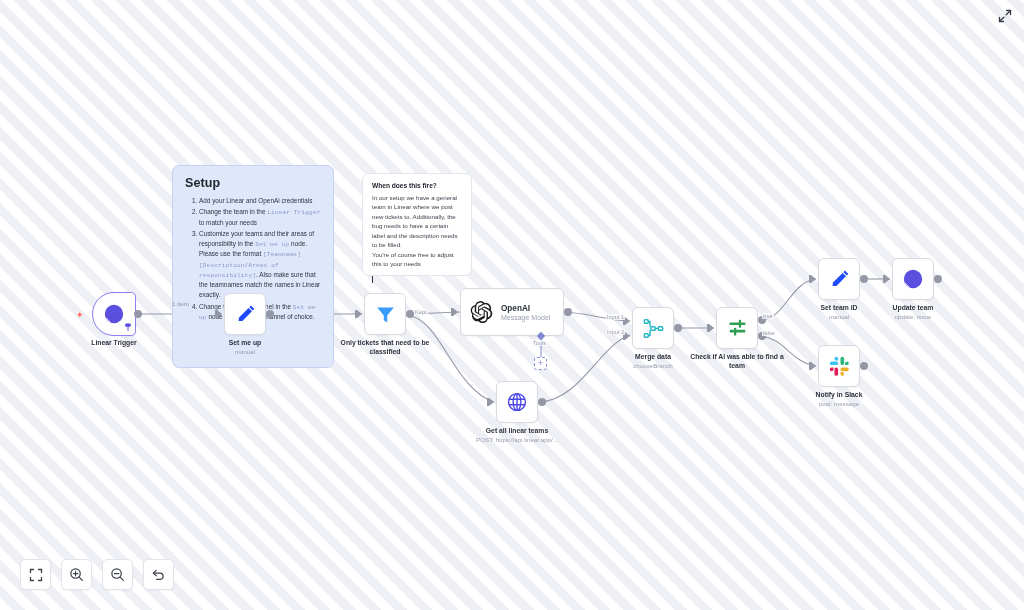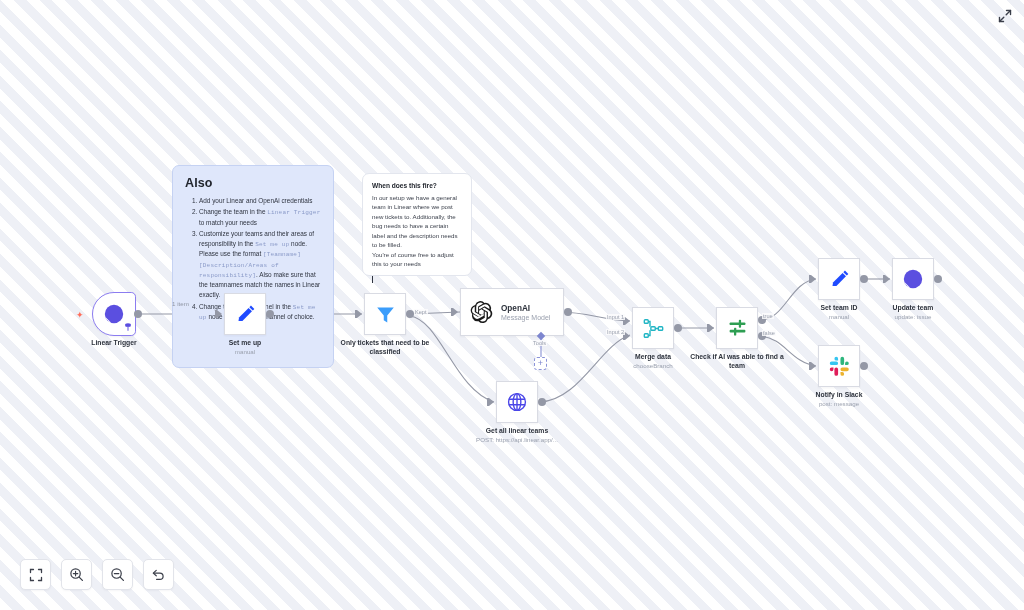--- a/index.html
+++ b/index.html
@@ -76,21 +76,21 @@
   .caret {
     display: inline-block; width: 1px; height: 7px;
     background: #2f3440; vertical-align: -1px; margin-top: 2px;
   }
 
   
   .node { position: absolute; }
   .node-box {
     background: #ffffff;
     border: 1px solid #d9dbe3;
-    border-radius: 0;
+    border-radius: 6px;
     display: flex; align-items: center; justify-content: center;
     box-shadow: 0 1px 2px rgba(30,35,60,.05);
   }
   .node-square { width: 42px; height: 42px; }
   .node-trigger {
     width: 44px; height: 44px;
     border: 1.4px solid #8b7cf0;
     border-radius: 28px 6px 6px 28px;
     position: relative;
   }
@@ -223,21 +223,21 @@
   <div class="expand-btn">
     <svg width="14" height="14" viewBox="0 0 14 14">
       <path d="M8.5 1.5 H12.5 V5.5" stroke="#3b3f4a" stroke-width="1.4" fill="none" stroke-linecap="round" stroke-linejoin="round"></path>
       <path d="M5.5 12.5 H1.5 V8.5" stroke="#3b3f4a" stroke-width="1.4" fill="none" stroke-linecap="round" stroke-linejoin="round"></path>
       <path d="M12.5 1.5 L8.2 5.8" stroke="#3b3f4a" stroke-width="1.4" stroke-linecap="round"></path>
       <path d="M1.5 12.5 L5.8 8.2" stroke="#3b3f4a" stroke-width="1.4" stroke-linecap="round"></path>
     </svg>
   </div>
 
   <div class="sticky sticky-setup">
-    <div class="sticky-title">Also</div>
+    <div class="sticky-title">Setup</div>
     <ol>
       <li>
         <span>Add your Linear and OpenAi credentials</span>
       </li>
       <li>
         <span>Change the team in the </span><code class="inline">Linear Trigger</code><span> to match your needs</span>
       </li>
       <li>
         <span>Customize your teams and their areas of responsibility in the </span><code class="inline">Set me up</code><span> node. Please use the format </span><code class="inline">[Teamname][Description/Areas of responsibility]</code><span>. Also make sure that the teamnames match the names in Linear exactly.</span>
       </li>

